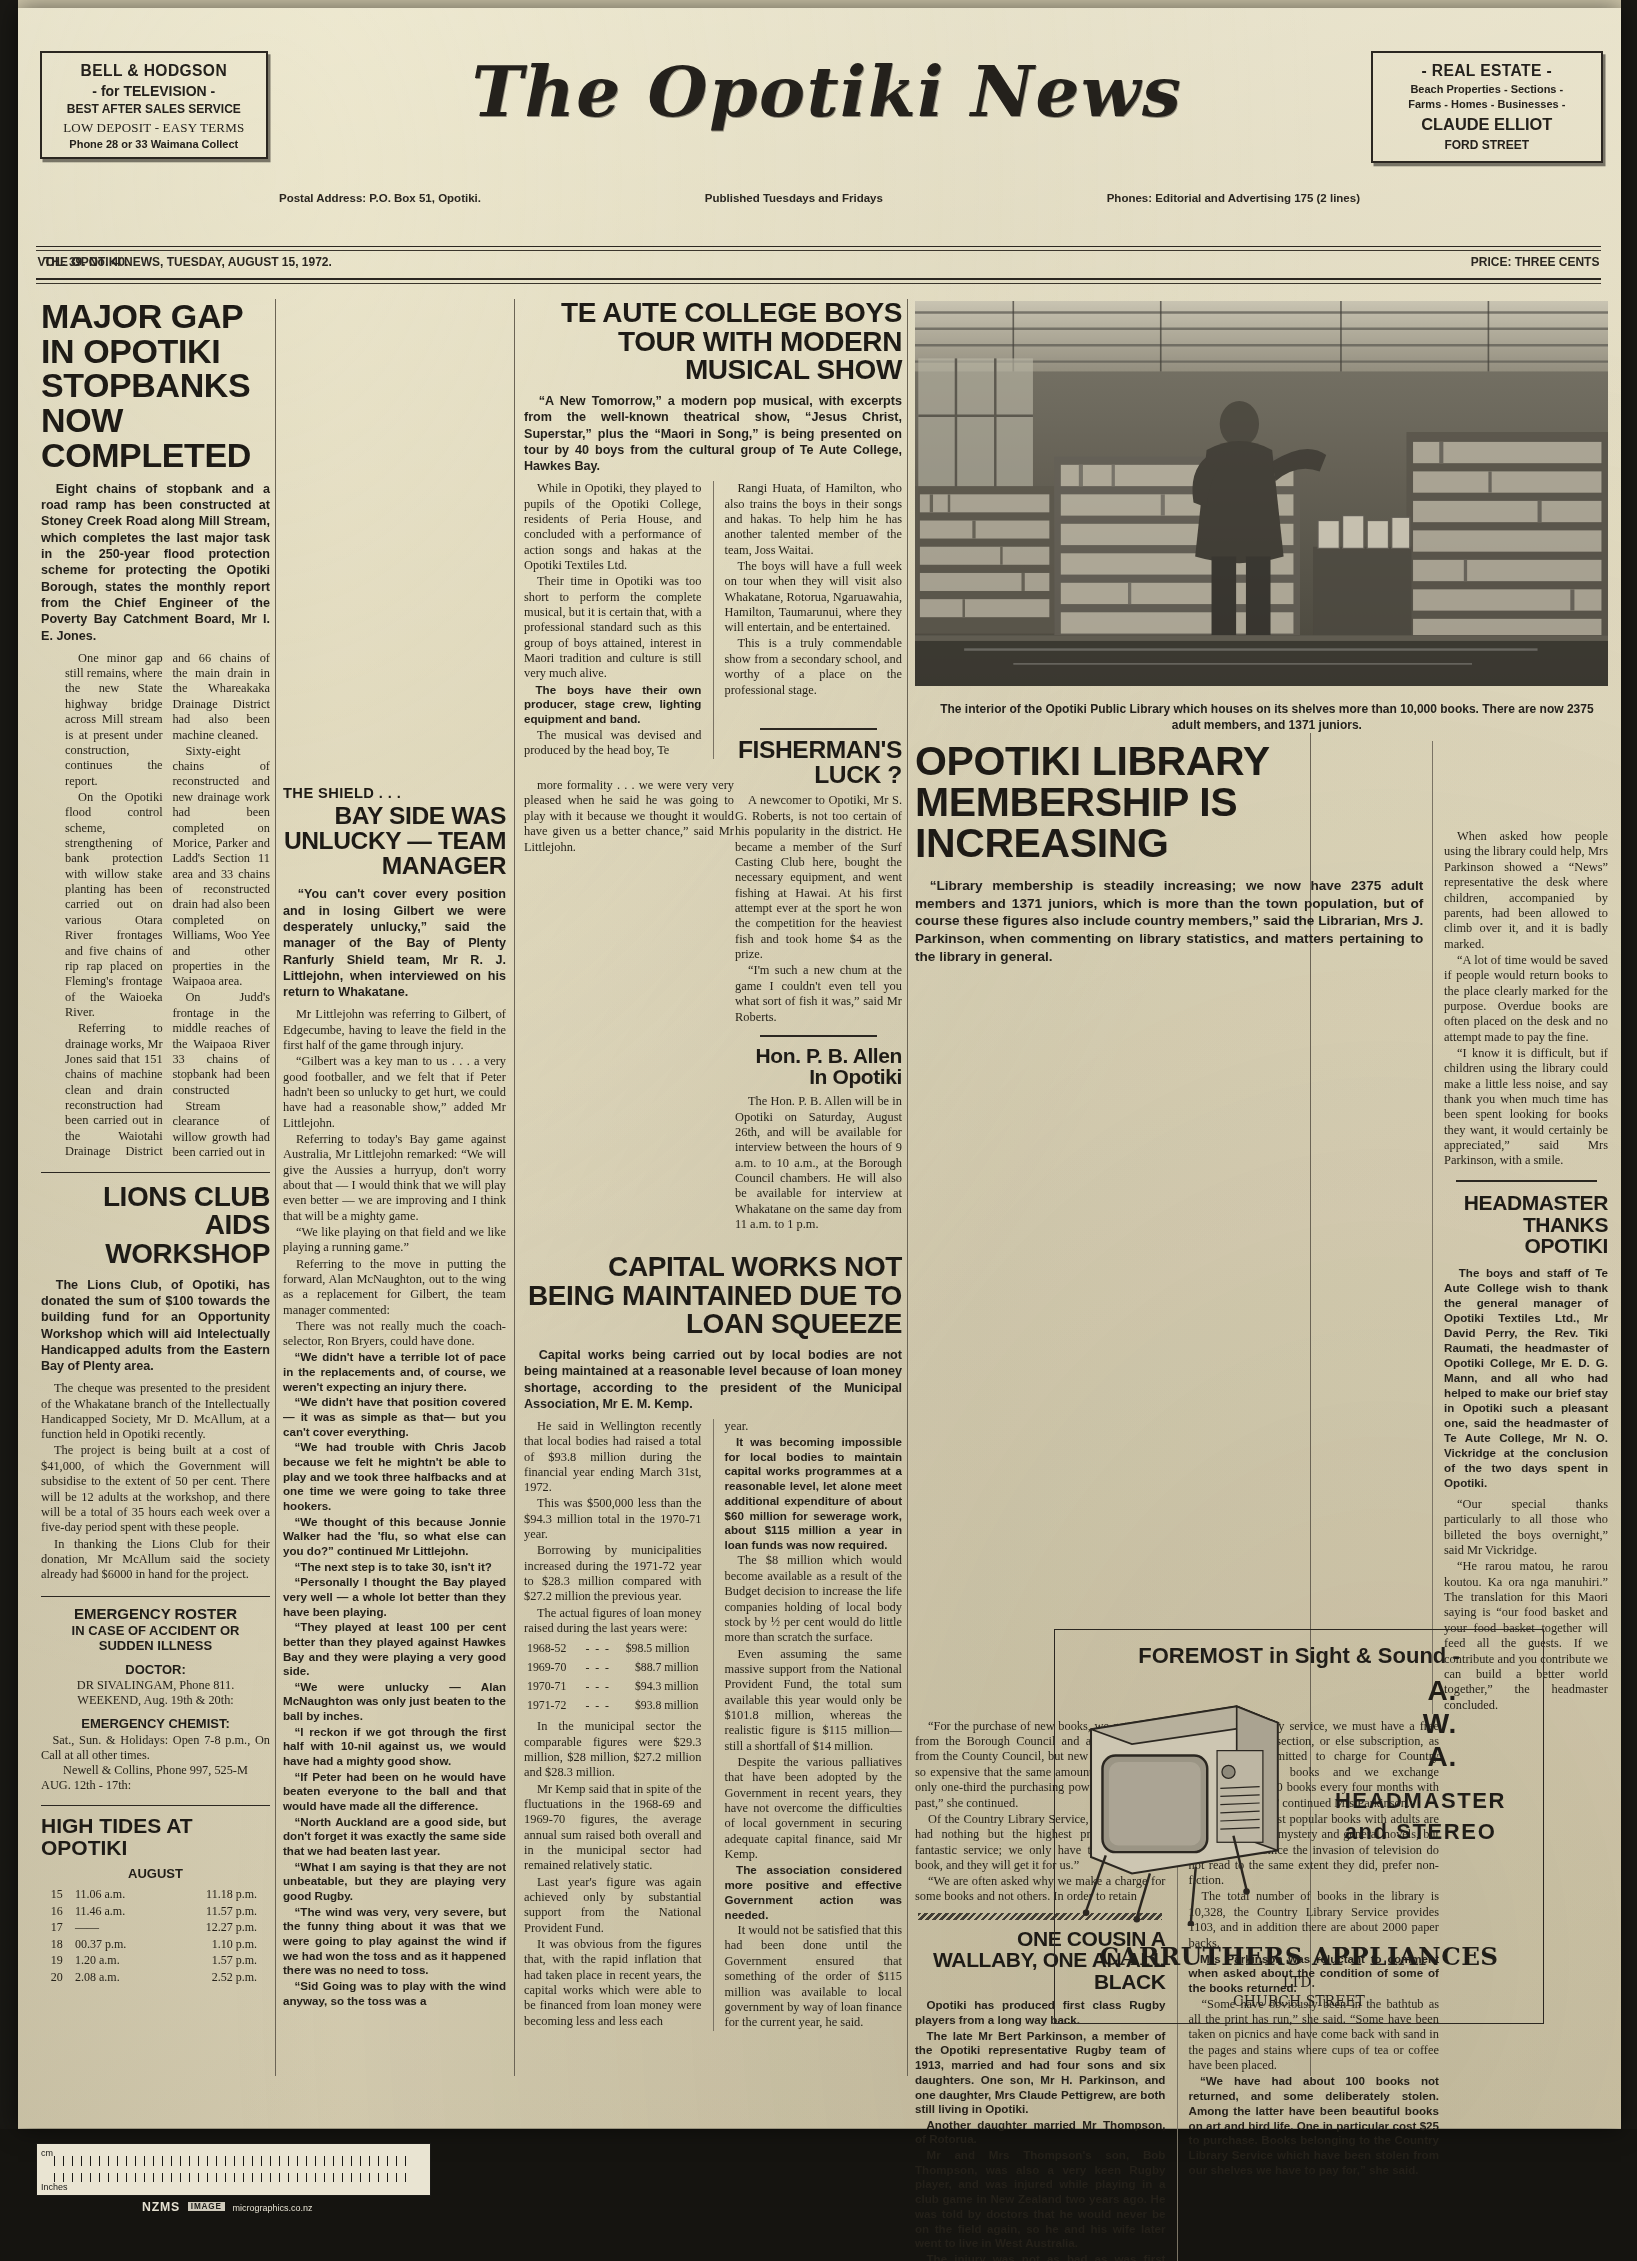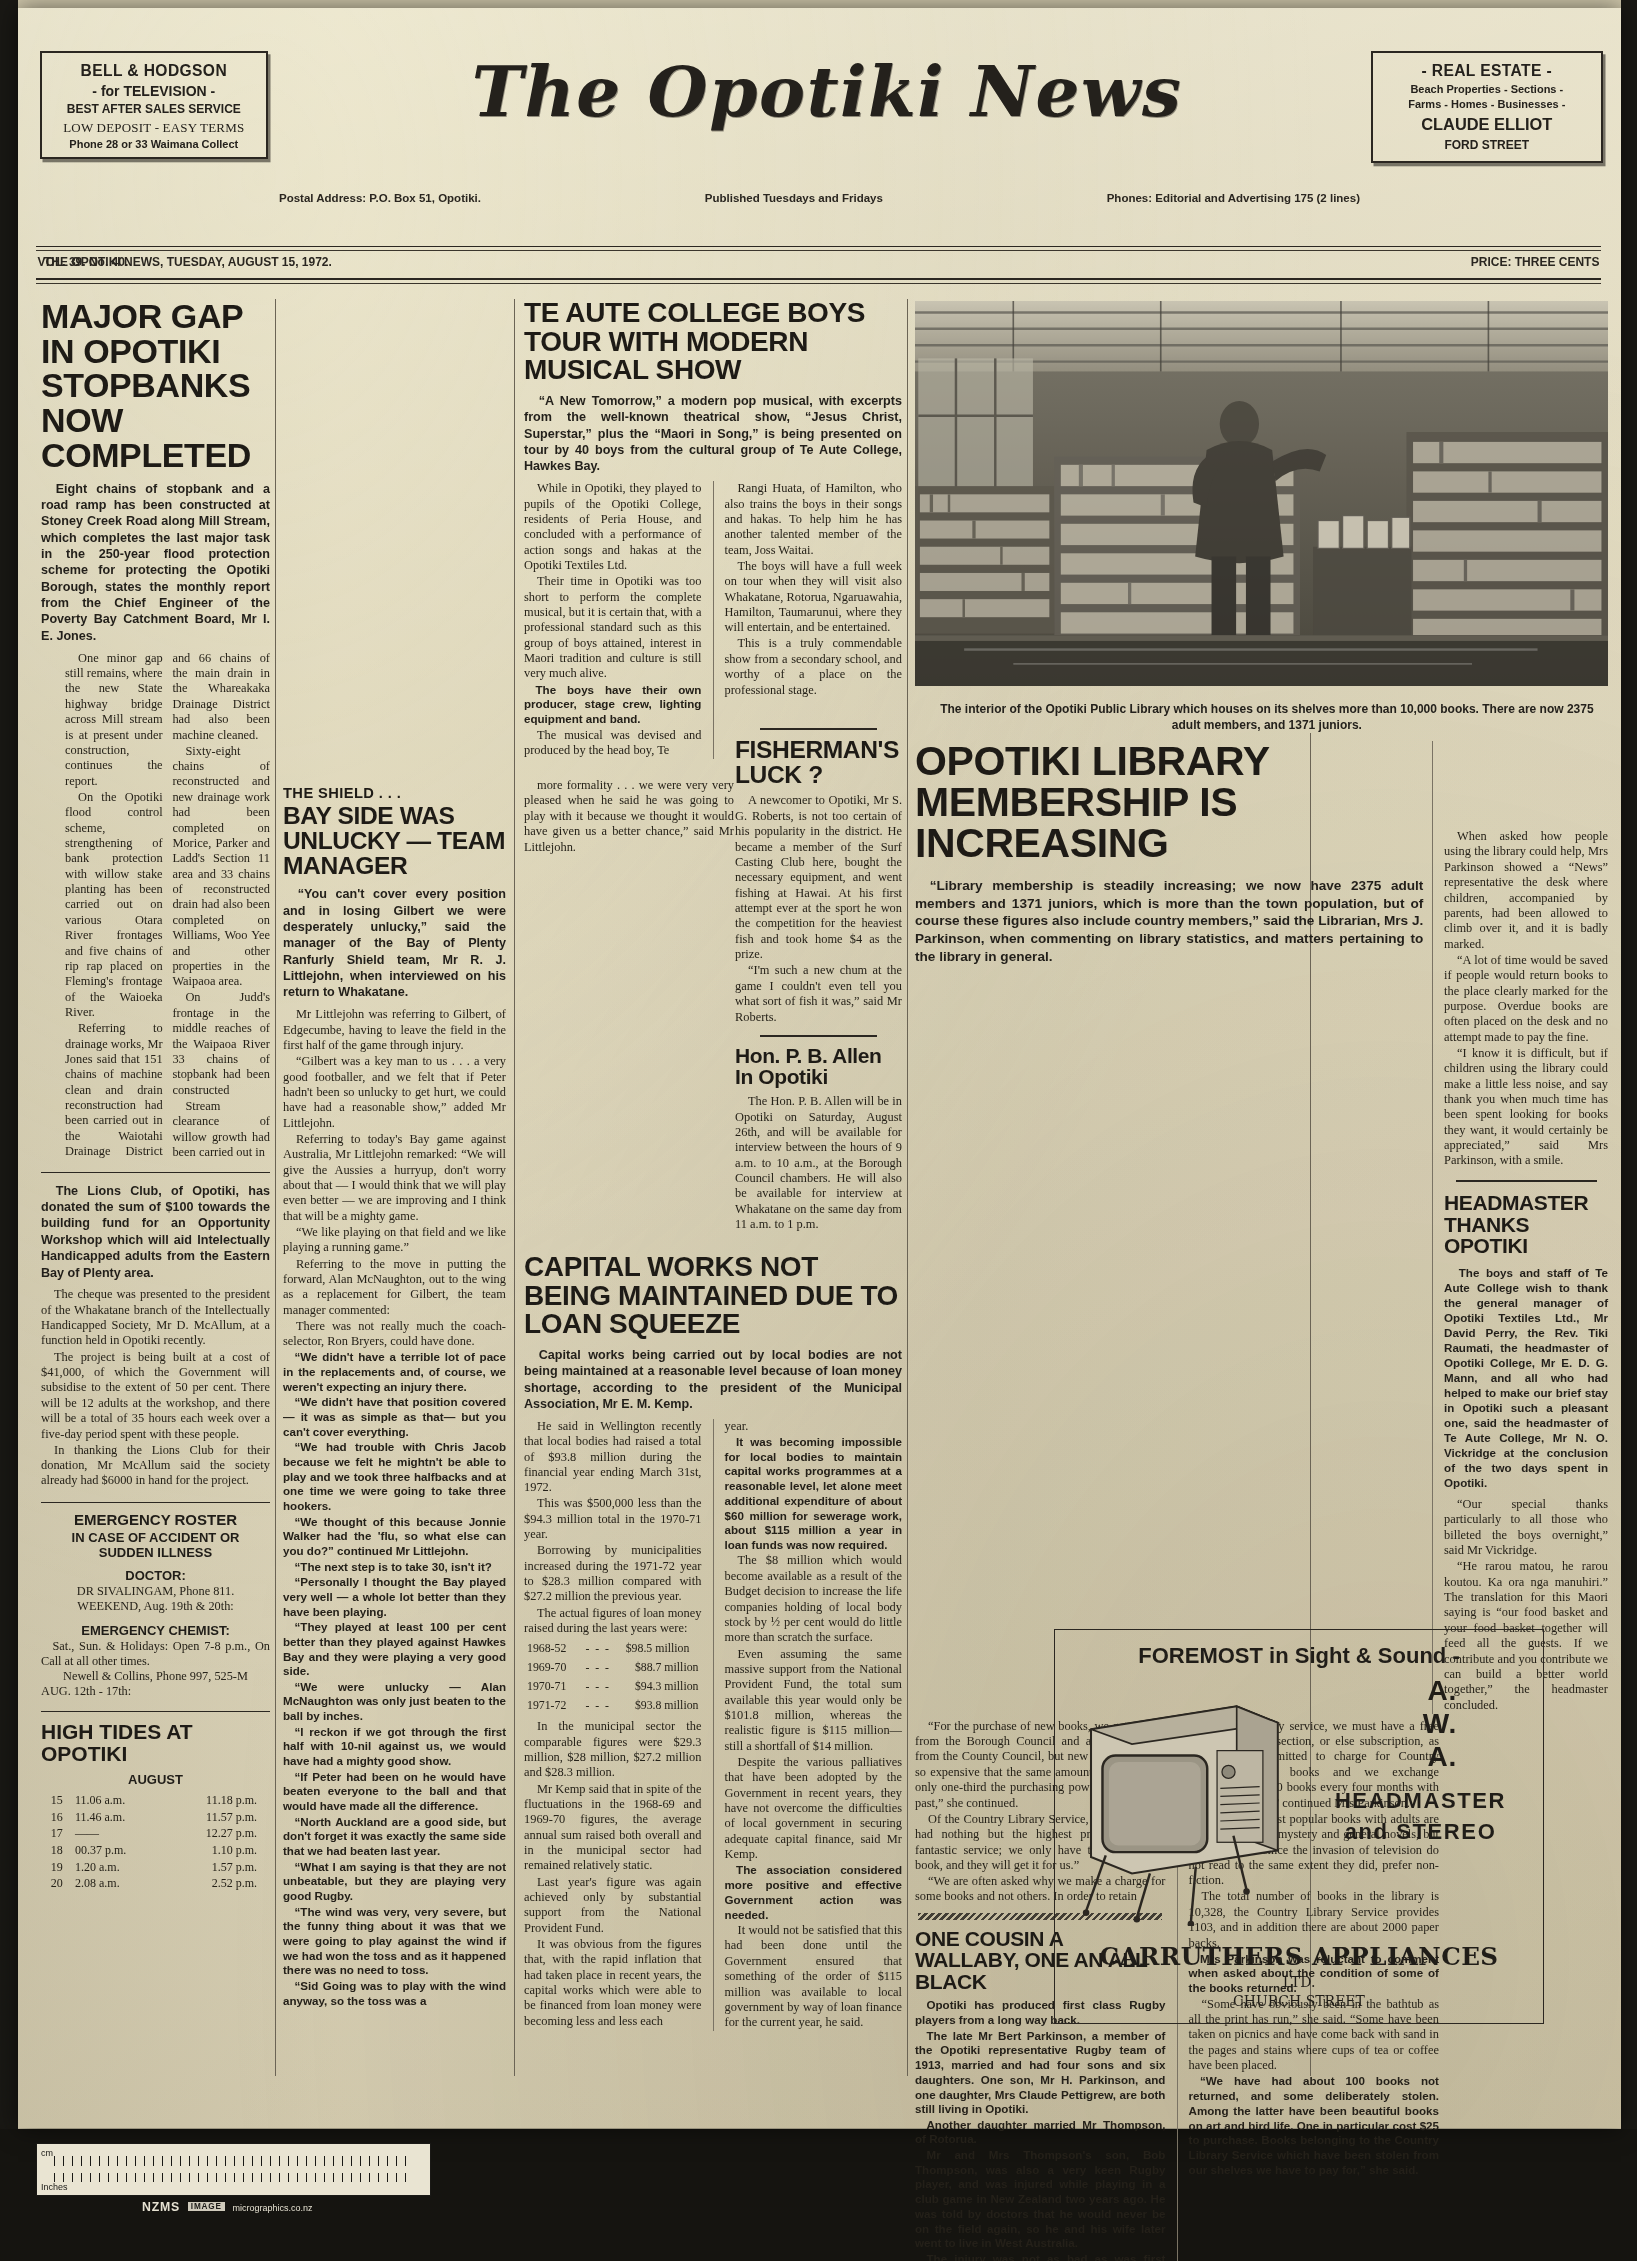--- a/index.html
+++ b/index.html
@@ -62,21 +62,21 @@
   #volline .l{position:absolute;left:1.6px;top:0;}
   #volline .c{position:absolute;left:8px;width:100%;text-align:left;top:0;}
   #volline .r{position:absolute;right:1.6px;top:0;}
   #rule2{position:absolute;left:36px;top:278px;width:1565px;border-top:2.5px solid #2b2721;}
   #rule2b{position:absolute;left:36px;top:283px;width:1565px;border-top:0.8px solid #3a352c;}
   .col{position:absolute;top:0;}
   .vrule{position:absolute;width:0;border-left:0.8px solid #6b6455;top:0;}
 
   
   .hl{font-family:"Liberation Sans",sans-serif;font-weight:bold;color:#1e1b16;
-    text-align:left;line-height:1.02;letter-spacing:-0.4px;}
+    text-align:right;line-height:1.02;letter-spacing:-0.4px;}
   .hl-xl{font-size:34px;}
   .hl-lg{font-size:28px;}
   .hl-md{font-size:24.6px;}
   .hl-sm{font-size:21px;}
   .lead{font-family:"Liberation Sans",sans-serif;font-weight:bold;font-size:12.6px;
     line-height:1.30;color:#221f1a;text-align:justify;text-indent:14.7px;margin:8.2px 0 6.5px;}
   .body{font-family:"Liberation Serif",serif;font-size:12.4px;line-height:1.24;
     color:#262219;text-align:justify;text-indent:13px;margin:0 0 0.8px;}
   .bodys{font-family:"Liberation Sans",sans-serif;font-weight:bold;font-size:11.6px;line-height:1.27;
     color:#242019;text-align:justify;text-indent:11.5px;margin:0 0 0.8px;}
@@ -186,20 +186,21 @@
       <p class="body">One minor gap still remains, where the new State highway bridge across Mill stream is at present under construction, continues the report.</p>
       <p class="body">On the Opotiki flood control scheme, strengthening of bank protection with willow stake planting has been carried out on various Otara River frontages and five chains of rip rap placed on Fleming's frontage of the Waioeka River.</p>
       <p class="body">Referring to drainage works, Mr Jones said that 151 chains of machine clean and drain reconstruction had been carried out in the Waiotahi Drainage District and 66 chains of the main drain in the Whareakaka Drainage District had also been machine cleaned.</p>
       <p class="body">Sixty-eight chains of reconstructed and new drainage work had been completed on Morice, Parker and Ladd's Section 11 area and 33 chains of reconstructed drain had also been completed on Williams, Woo Yee and other properties in the Waipaoa area.</p>
       <p class="body">On Judd's frontage in the middle reaches of the Waipaoa River 33 chains of stopbank had been constructed</p>
       <p class="body">Stream clearance of willow growth had been carried out in</p>
     </div>
 
     <div class="hrule-n" style="margin:11.5px 0 9.8px;"></div>
 
+    <div class="hl hl-lg">LIONS CLUB AIDS WORKSHOP</div>
     <div class="lead">The Lions Club, of Opotiki, has donated the sum of $100 towards the building fund for an Opportunity Workshop which will aid Intelectually Handicapped adults from the Eastern Bay of Plenty area.</div>
     <p class="body">The cheque was presented to the president of the Whakatane branch of the Intellectually Handicapped Society, Mr D. McAllum, at a function held in Opotiki recently.</p>
     <p class="body">The project is being built at a cost of $41,000, of which the Government will subsidise to the extent of 50 per cent. There will be 12 adults at the workshop, and there will be a total of 35 hours each week over a five-day period spent with these people.</p>
     <p class="body">In thanking the Lions Club for their donation, Mr McAllum said the society already had $6000 in hand for the project.</p>
 
     <div class="hrule-n" style="margin:13px 0 8.2px;"></div>
 
     <div style="text-align:center;">
       <div style="font-family:'Liberation Sans',sans-serif;font-weight:bold;font-size:15px;color:#201d18;margin:1.6px 0;">EMERGENCY ROSTER</div>
       <div style="font-family:'Liberation Sans',sans-serif;font-weight:bold;font-size:13px;color:#201d18;">IN CASE OF ACCIDENT OR</div>

